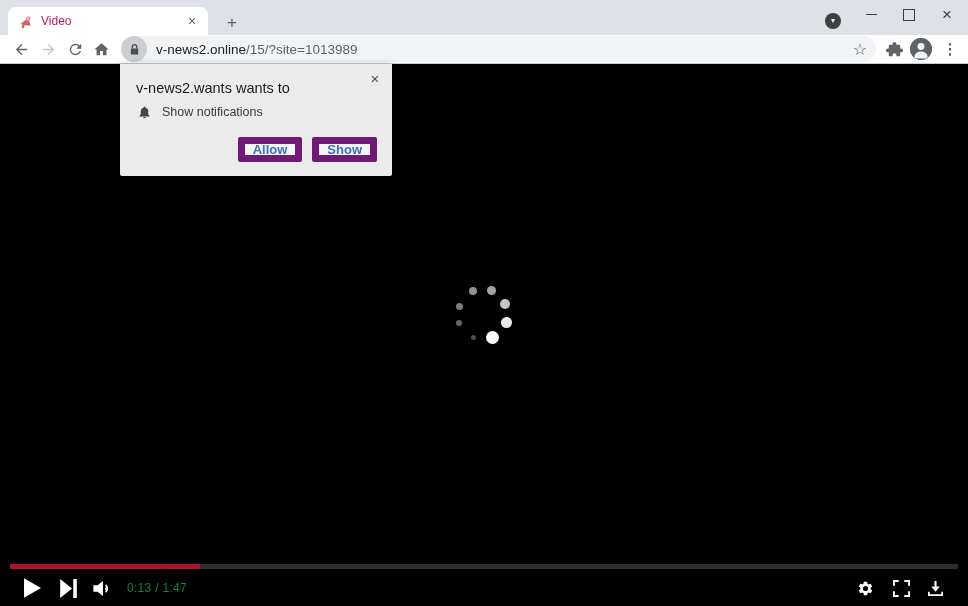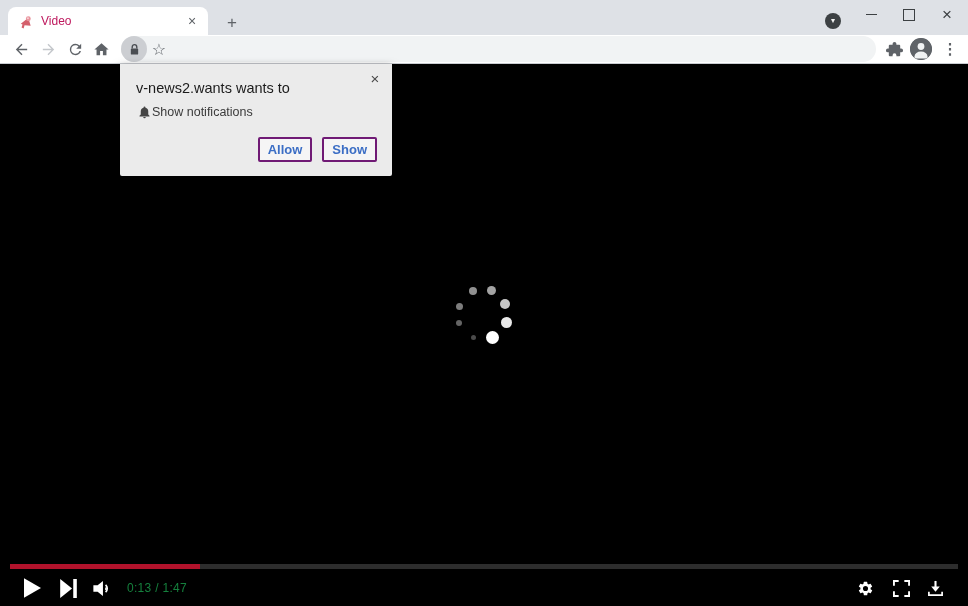--- a/index.html
+++ b/index.html
@@ -56,23 +56,23 @@
   .pbtn{position:absolute;display:flex;align-items:center;justify-content:center;cursor:pointer;}
   .time{position:absolute;left:127px;top:517px;font-size:12px;color:#15803d;letter-spacing:.3px;}
 
   
   .dialog{position:absolute;left:120px;top:0;width:272px;height:112px;background:#ebebeb;
     box-shadow:0 3px 8px rgba(0,0,0,.55);border-radius:0 0 2px 2px;}
   .dialog-close{position:absolute;right:9px;top:6px;width:16px;height:16px;display:flex;
     align-items:center;justify-content:center;font-size:15px;color:#4a4a4a;cursor:pointer;line-height:1;}
   .dialog-title{position:absolute;left:16px;top:16px;font-size:14.5px;color:#1b1b1b;}
   .dialog-row{position:absolute;left:17px;top:40px;display:flex;align-items:center;}
-  .dialog-perm{margin-left:0;font-size:12.5px;color:#3a3a3a;}
+  .dialog-perm{margin-left:10px;font-size:12.5px;color:#3a3a3a;}
   .dialog-buttons{position:absolute;right:15px;bottom:14px;display:flex;gap:10px;}
-  .dlg-btn{min-width:52px;height:25px;background:#f5f5f5;border:2px solid #701a75;border-radius:2px;
+  .dlg-btn{min-width:52px;height:25px;background:#f5f5f5;border:7px solid #701a75;border-radius:2px;
     color:#3b6ec5;font-size:13px;font-weight:bold;font-family:"Liberation Sans",sans-serif;
     display:flex;align-items:center;justify-content:center;cursor:pointer;padding:0 8px;box-sizing:border-box;}
 </style>
 </head>
 <body>
 
 <div class="browser">
 
   <div class="tabstrip">
     <div class="tab">
@@ -121,20 +121,21 @@
         </svg>
     </div>
 
     <div class="addressbar">
       <span class="lockwrap">
         <svg width="11" height="13" viewBox="0 0 12 14">
           <rect x="2" y="6" width="8" height="6.5" rx="1" fill="#4a4d52"></rect>
           <path d="M3.5 6V4.2a2.5 2.5 0 0 1 5 0V6" fill="none" stroke="#4a4d52" stroke-width="1.5"></path>
         </svg>
       </span>
+      <span class="url"><span class="domain">v-news2.online</span><span class="path">/15/?site=1013989</span></span>
       <span class="star">☆</span>
     </div>
 
     <div class="exticon">
       <svg width="19" height="19" viewBox="0 0 20 20">
           <path d="M10 2a2 2 0 0 1 2 2v1h3a1 1 0 0 1 1 1v3h1a2 2 0 1 1 0 4h-1v3a1 1 0 0 1-1 1h-3v-1a2 2 0 1 0-4 0v1H5a1 1 0 0 1-1-1v-3H3a2 2 0 1 1 0-4h1V6a1 1 0 0 1 1-1h3V4a2 2 0 0 1 2-2z" fill="#5f6368"></path>
         </svg>
     </div>
     <div class="avatar">
       <svg width="22" height="22" viewBox="0 0 22 22">

